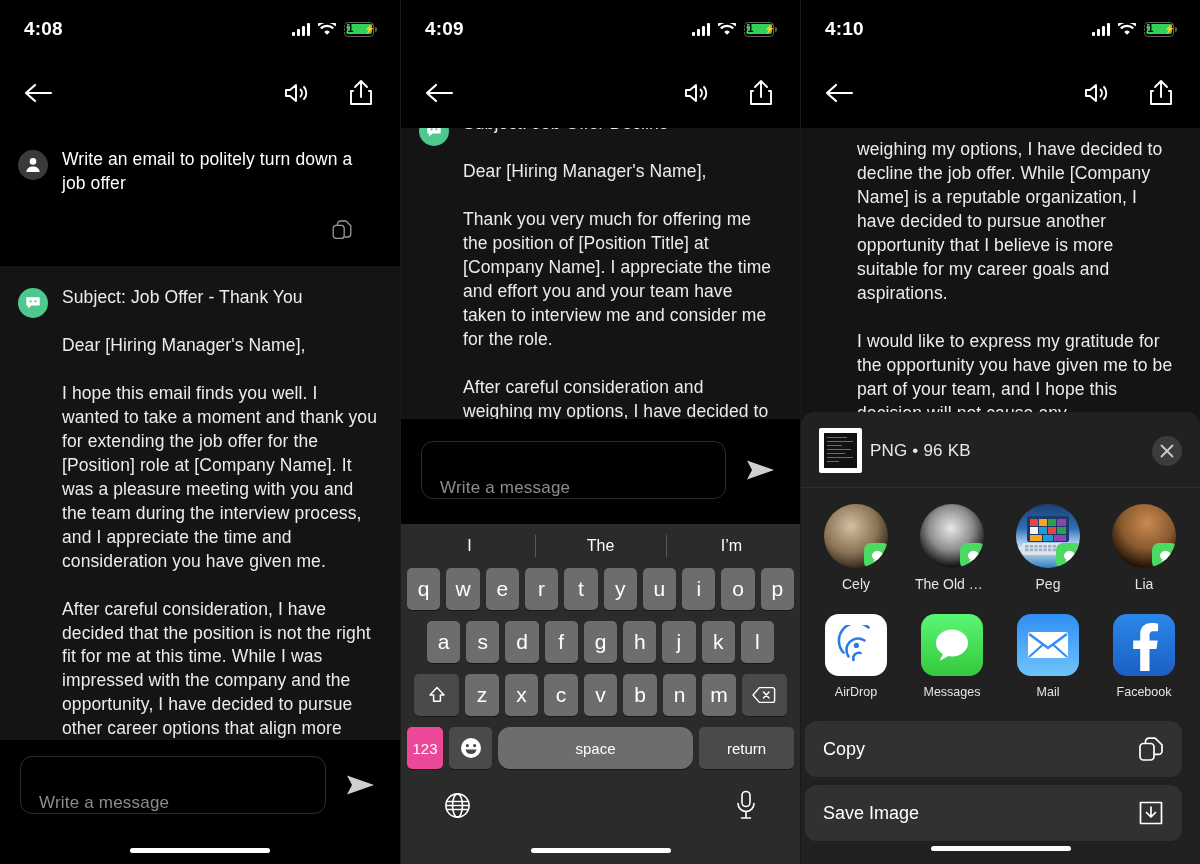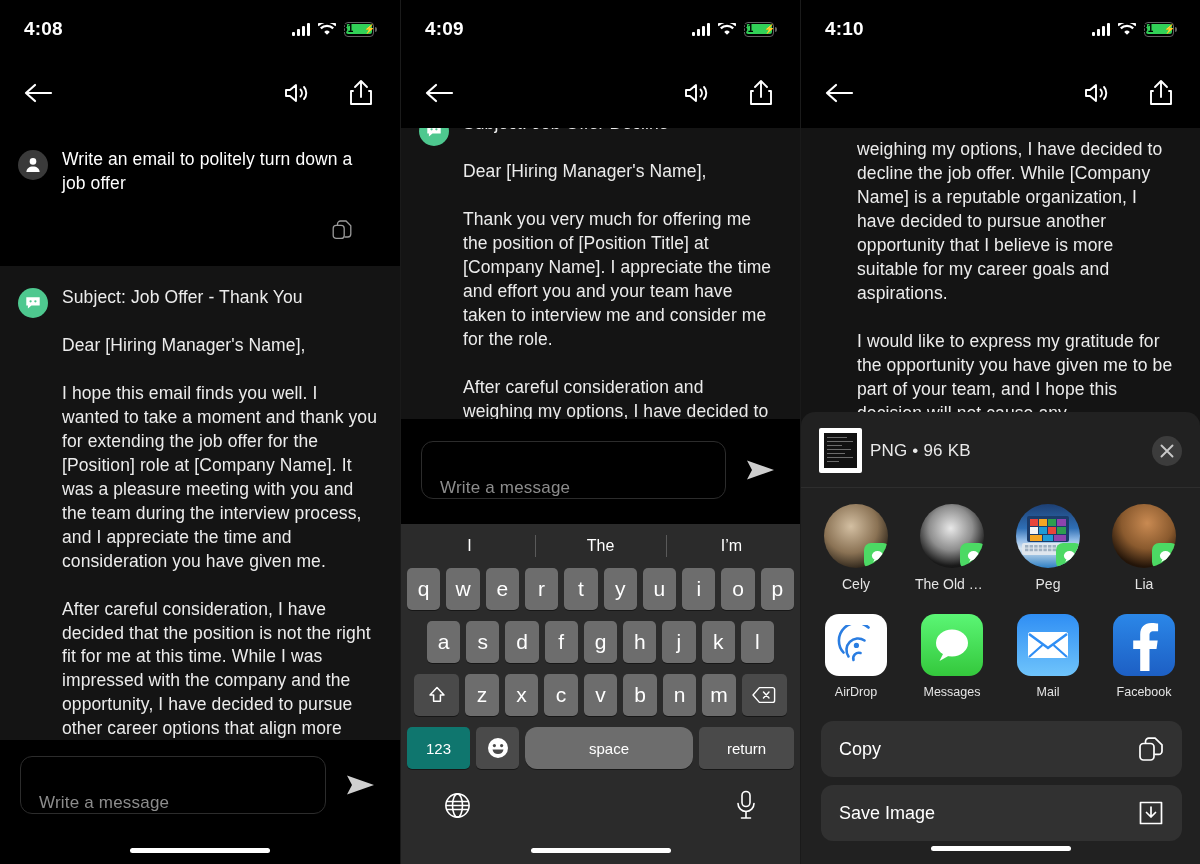--- a/index.html
+++ b/index.html
@@ -105,21 +105,21 @@
     background: #6d6d6d; border-radius: 5px; color: #fff;
     height: 42px; display: flex; align-items: center; justify-content: center;
     font-size: 21px; box-shadow: 0 1px 0 rgba(0,0,0,.45);
   }
   .kb-row.r1 .key { width: 33.5px; }
   .kb-row.r2 { padding: 0 20px; }
   .kb-row.r2 .key { width: 33.5px; }
   .kb-row.r3 .key.ltr { width: 33.5px; }
   .key.wide { width: 45px; background: #4a4a4a; }
   .kb-row.r4 .key { height: 42px; }
-  .key.num { width: 63px; background: #0f766e; font-size: 15px; }
+  .key.num { width: 36px; background: #ec4899; font-size: 15px; }
   .key.emoji { width: 43px; background: #4a4a4a; }
   .key.space { flex: 1; max-width: 198px; font-size: 15px; border-radius: 12px; }
   .key.return { width: 95px; background: #4a4a4a; font-size: 15px; }
   .kb-bottom {
     display: flex; align-items: center; justify-content: space-between;
     padding: 10px 40px 0 40px;
   }
 
   
   .sheet {
@@ -162,21 +162,21 @@
   }
   .c-name { color: #e4e4e4; font-size: 14px; white-space: nowrap; overflow: hidden; text-overflow: ellipsis; }
   .apps { display: flex; gap: 22px; padding: 10px 18px 14px 18px; overflow: hidden; }
   .app { width: 74px; flex: 0 0 74px; text-align: center; }
   .a-ic {
     width: 62px; height: 62px; border-radius: 14px; margin: 0 auto 9px auto;
     display: flex; align-items: center; justify-content: center; overflow: hidden;
   }
   .a-name { color: #e4e4e4; font-size: 12.5px; white-space: nowrap; }
   .action-row {
-    margin: 8px 18px 0 20px; height: 56px; background: #313131; border-radius: 12px;
+    margin: 8px 18px 0 4px; height: 56px; background: #313131; border-radius: 12px;
     display: flex; align-items: center; justify-content: space-between; padding: 0 18px;
   }
   .action-label { color: #fff; font-size: 18px; }
 </style>
 </head>
 <body>
 
 <div class="screens">
 
   <div class="panel">

